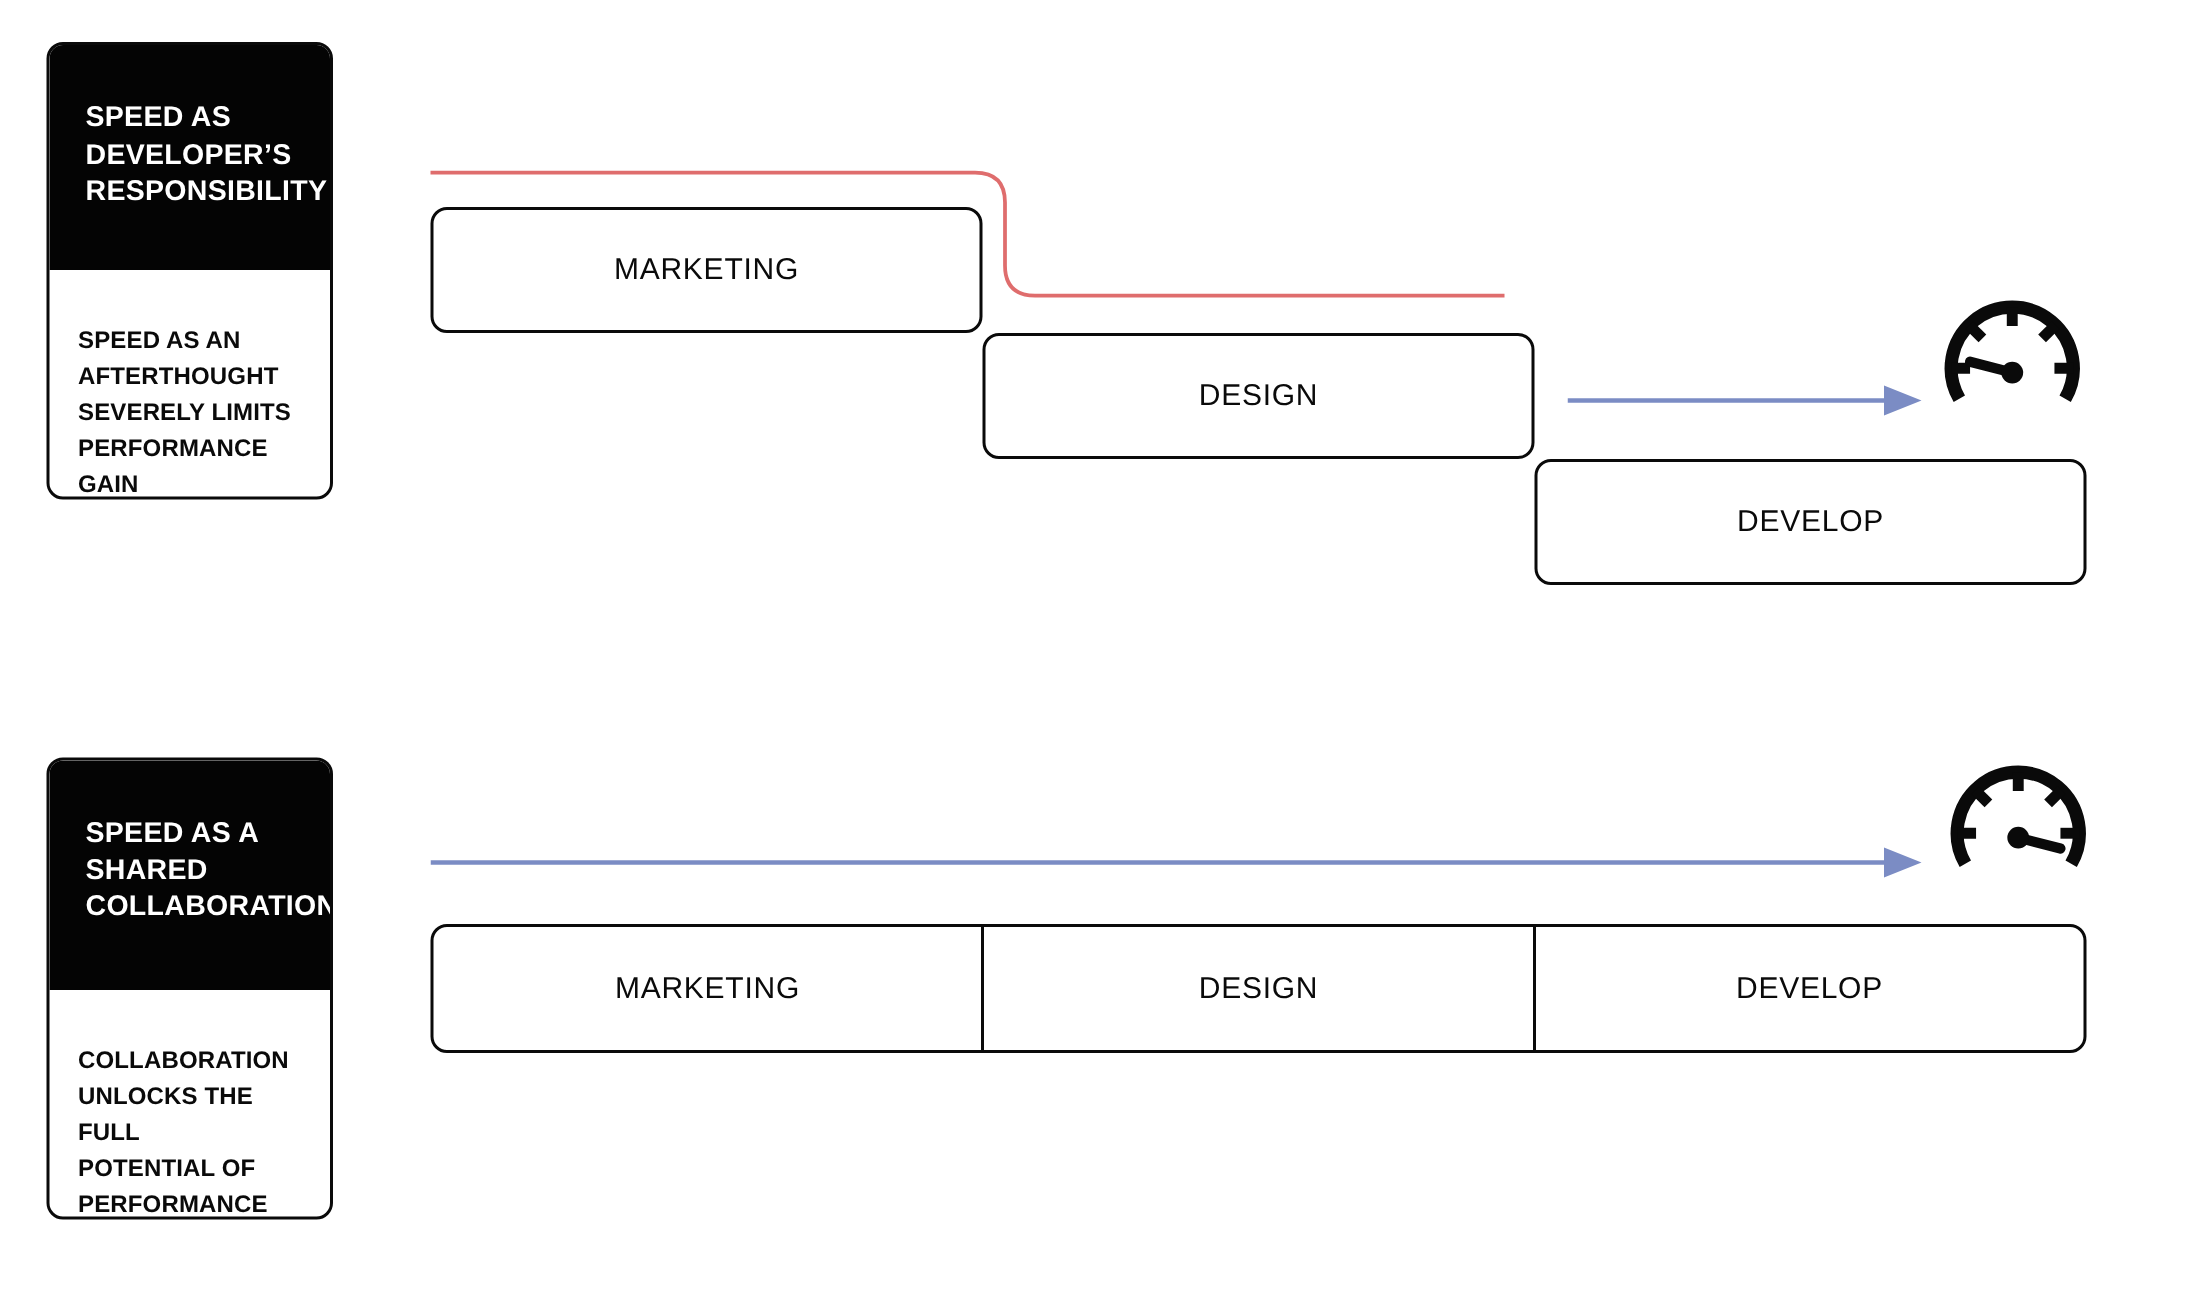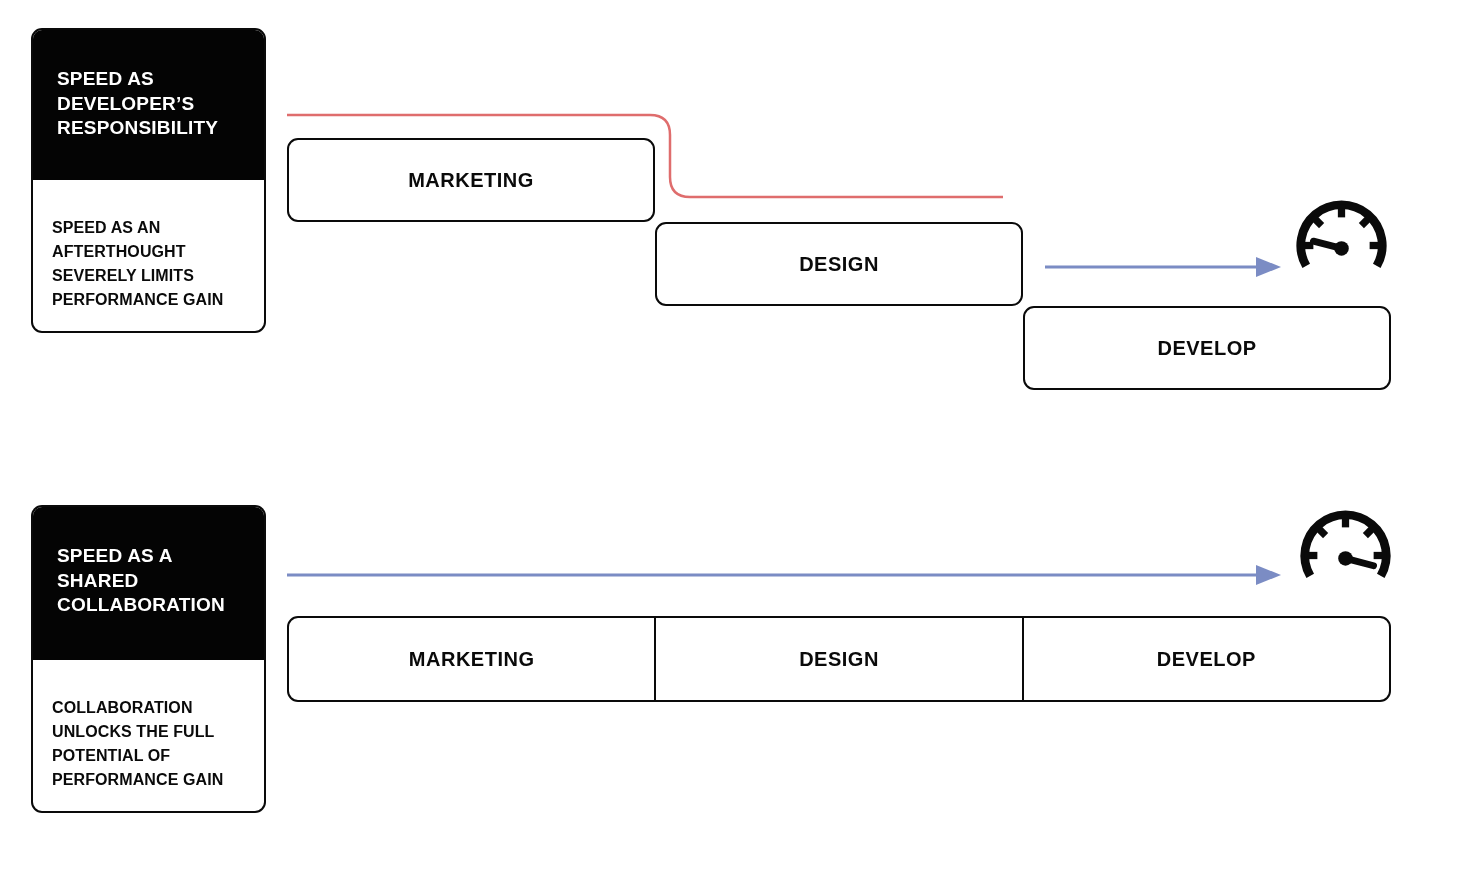--- a/index.html
+++ b/index.html
@@ -5,21 +5,21 @@
   html, body { margin: 0; padding: 0; background: #ffffff; }
   body {
     width: 1464px; height: 872px; position: relative; overflow: hidden;
     font-family: "Liberation Sans", sans-serif;
     color: #0a0a0a;
   }
   .canvas { position: absolute; inset: 0; }
 
   
   .info-card {
-    position: absolute; left: 31px; width: 235px;
+    position: absolute; left: 31px; width: 191px;
     box-sizing: border-box; border: 2.5px solid #0a0a0a; border-radius: 11px;
     background: #ffffff; overflow: hidden;
   }
   .info-card.top-card { top: 28px; height: 305px; }
   .info-card.bottom-card { top: 505px; height: 308px; }
   .card-header { background: #040404; color: #ffffff; box-sizing: border-box; }
   .top-card .card-header { height: 150px; }
   .bottom-card .card-header { height: 153px; }
   .card-title {
     font-weight: bold; font-size: 19px; line-height: 24.5px;
@@ -36,21 +36,21 @@
   
   .stage-box {
     position: absolute; width: 368px; height: 84px;
     box-sizing: border-box; border: 2.5px solid #0a0a0a; border-radius: 11px;
     background: #ffffff; display: flex; align-items: center; justify-content: center;
   }
   .stage-box.stage-1 { left: 287px; top: 138px; }
   .stage-box.stage-2 { left: 655px; top: 222px; }
   .stage-box.stage-3 { left: 1023px; top: 306px; }
   .stage-label {
-    font-weight: bold; font-size: 20px; letter-spacing: 0.5px; color: #0a0a0a;
+    font-weight: normal; font-size: 20px; letter-spacing: 0.5px; color: #0a0a0a;
   }
 
   
   .pipeline-row {
     position: absolute; left: 287px; top: 616px; width: 1104px; height: 86px;
     box-sizing: border-box; border: 2.5px solid #0a0a0a; border-radius: 11px;
     background: #ffffff; display: flex; overflow: hidden;
   }
   .pipeline-cell {
     flex: 1; display: flex; align-items: center; justify-content: center;

